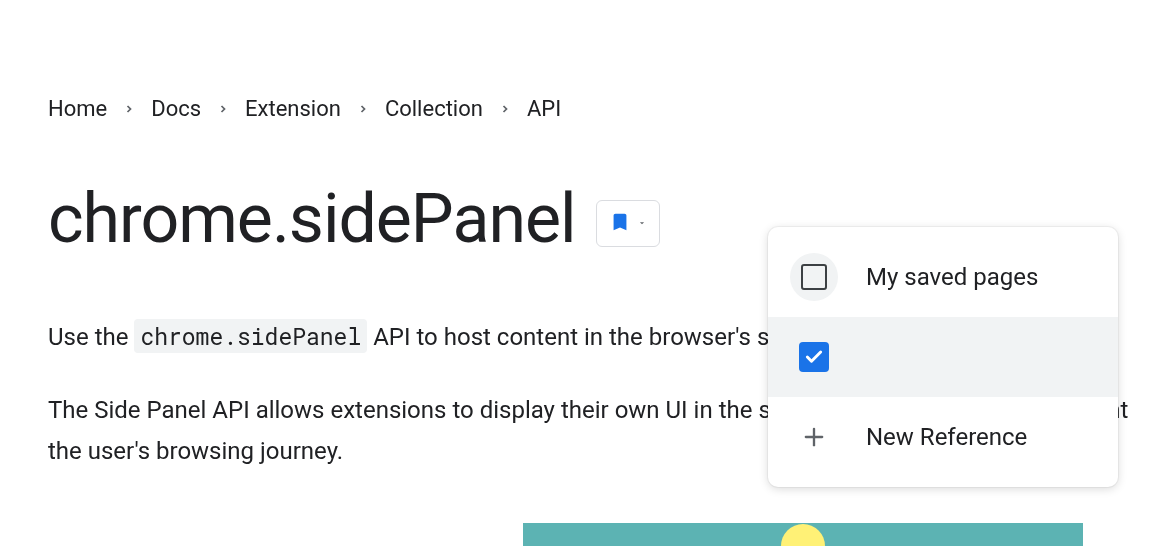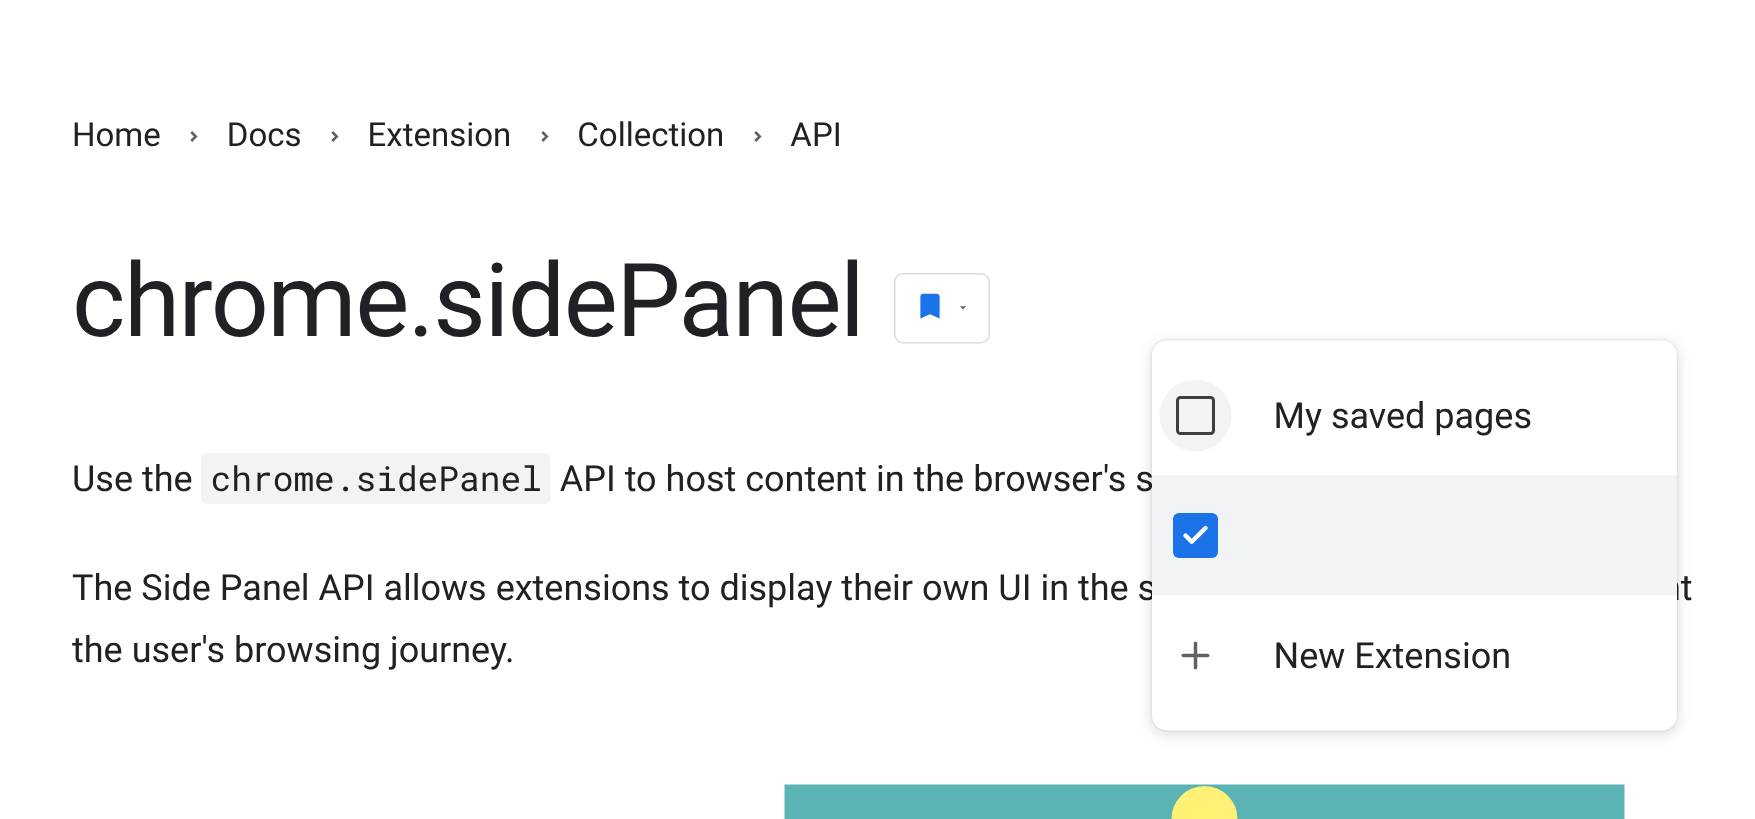--- a/index.html
+++ b/index.html
@@ -23,20 +23,21 @@
       padding: 78px 0 0 48px;
     }
     
     .breadcrumb {
       display: flex;
       align-items: center;
       gap: 16px;
       font-size: 22px;
       color: #202124;
       margin-bottom: 58px;
+      margin-top: 18px;
     }
     
     .breadcrumb-item {
       color: #202124;
       text-decoration: none;
     }
     
     .breadcrumb-sep {
       display: inline-flex;
       align-items: center;
@@ -105,21 +106,21 @@
       border-radius: 10px;
       box-shadow: 0 2px 10px rgba(0,0,0,0.15), 0 0 0 1px rgba(0,0,0,0.04);
       padding: 10px 0;
       z-index: 100;
     }
     
     .dropdown-item {
       display: flex;
       align-items: center;
       gap: 28px;
-      padding: 16px 5px;
+      padding: 16px 22px;
       font-size: 24px;
       color: #202124;
       cursor: pointer;
     }
     
     .dropdown-item.highlighted {
       background: #f1f3f4;
     }
     
     .dropdown-iconwrap {
@@ -251,19 +252,19 @@
       </div>
     </div>
   </div>
   <div class="dropdown-item">
     <div class="dropdown-iconwrap">
       <svg class="plus-icon" width="28" height="28" viewBox="0 0 24 24" fill="none" stroke="currentColor" stroke-width="2" stroke-linecap="round">
           <line x1="12" y1="5" x2="12" y2="19"></line>
           <line x1="5" y1="12" x2="19" y2="12"></line>
         </svg>
     </div>
-    <span>New Extension</span>
+    <span>New Reference</span>
   </div>
 </div>
 
 <div class="teal-strip">
   <div class="teal-inner"></div>
 </div>
 
 </body></html>

